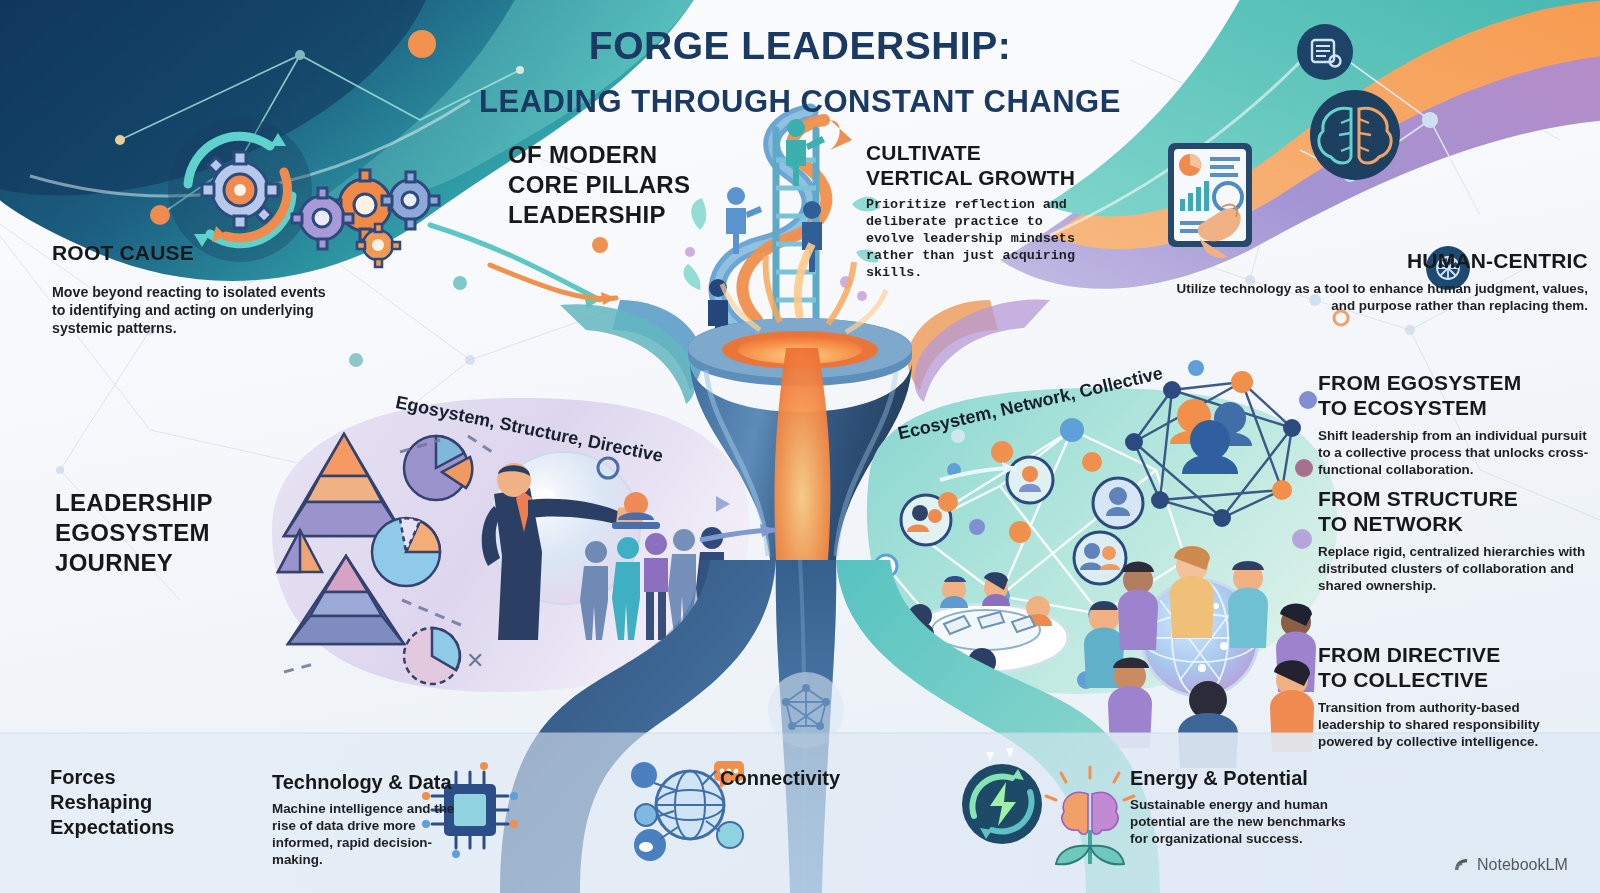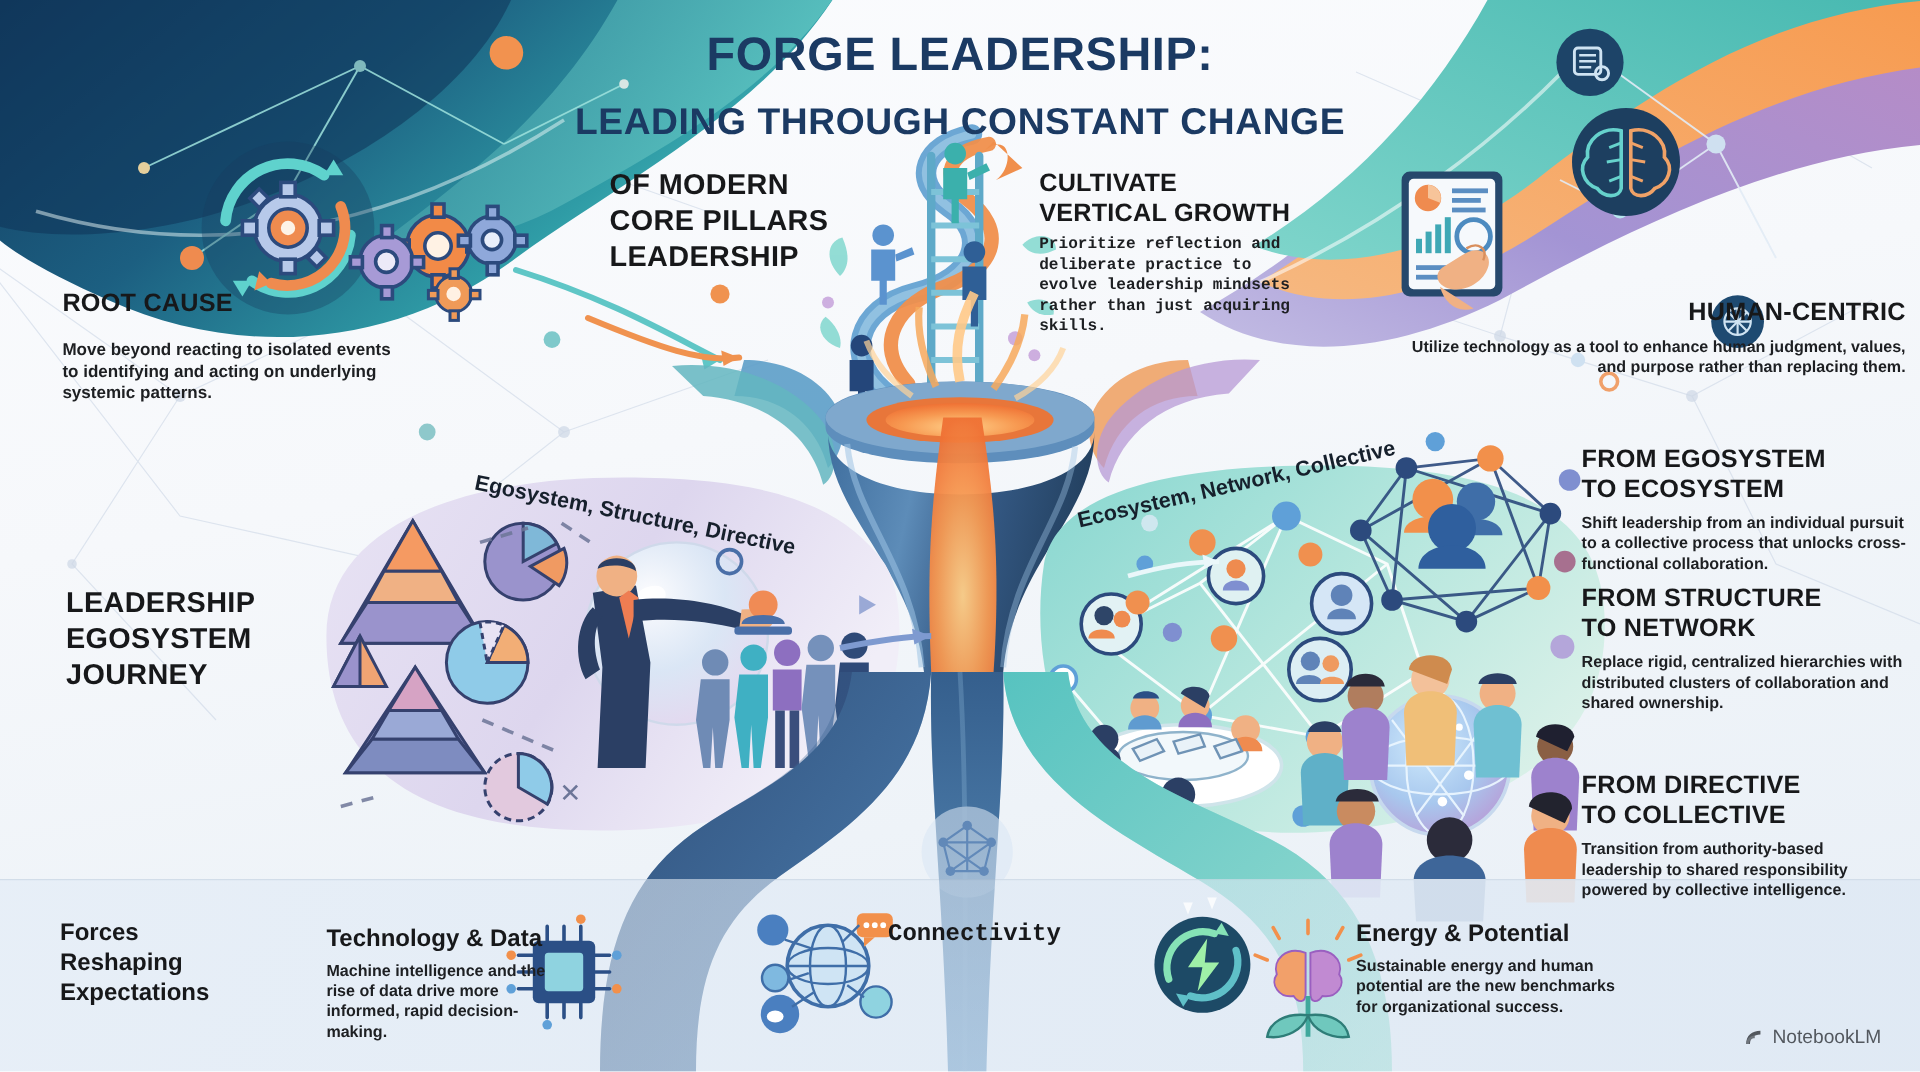--- a/index.html
+++ b/index.html
@@ -792,21 +792,21 @@
     <div class="force-h">Forces</div>
     <div class="force-h">Reshaping</div>
     <div class="force-h">Expectations</div>
   </div>
 
   <div class="txt" style="left:272px;top:770px;width:190px;">
     <div class="force-h">Technology &amp; Data</div>
     <div class="force-b" style="margin-top:5px;">Machine intelligence and the rise of data drive more informed, rapid decision-making.</div>
   </div>
 
-  <div class="txt" style="left:740px;top:766px;width:188px;font-family:Liberation Mono, monospace;">
+  <div class="txt" style="left:720px;top:766px;width:188px;">
     <div class="force-h">Connectivity</div>
   </div>
 
   <div class="txt" style="left:1130px;top:766px;width:220px;">
     <div class="force-h">Energy &amp; Potential</div>
     <div class="force-b" style="margin-top:5px;">Sustainable energy and human potential are the new benchmarks for organizational success.</div>
   </div>
 
   <div class="wm" style="left:1452px;top:855px;">
     <svg width="19" height="19" viewBox="0 0 24 24">

